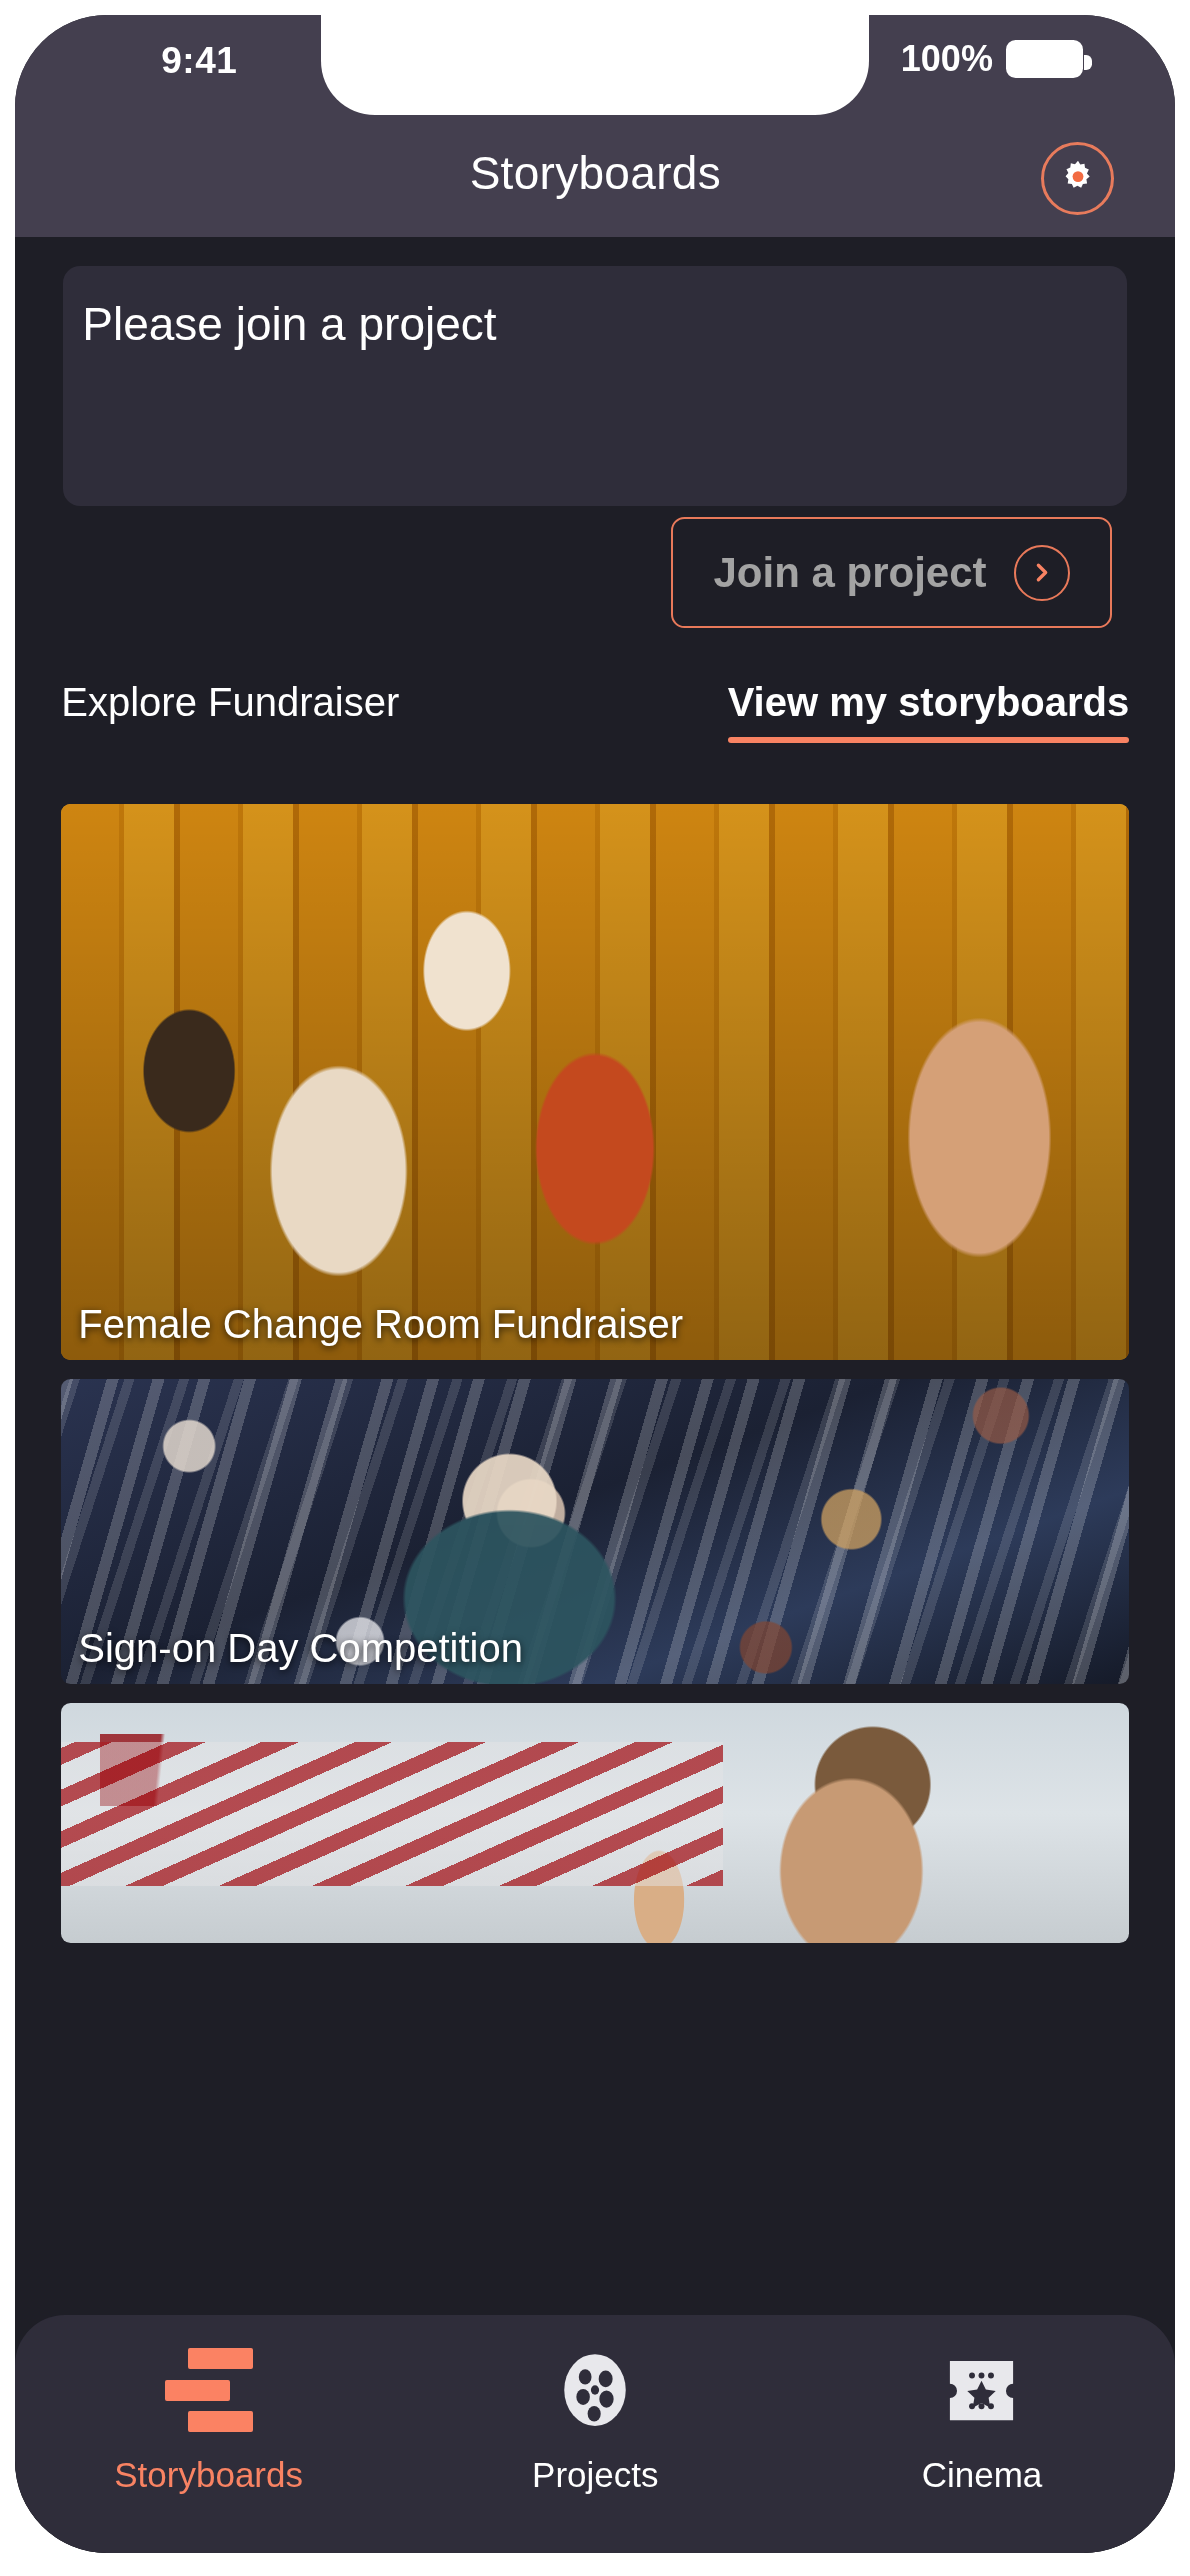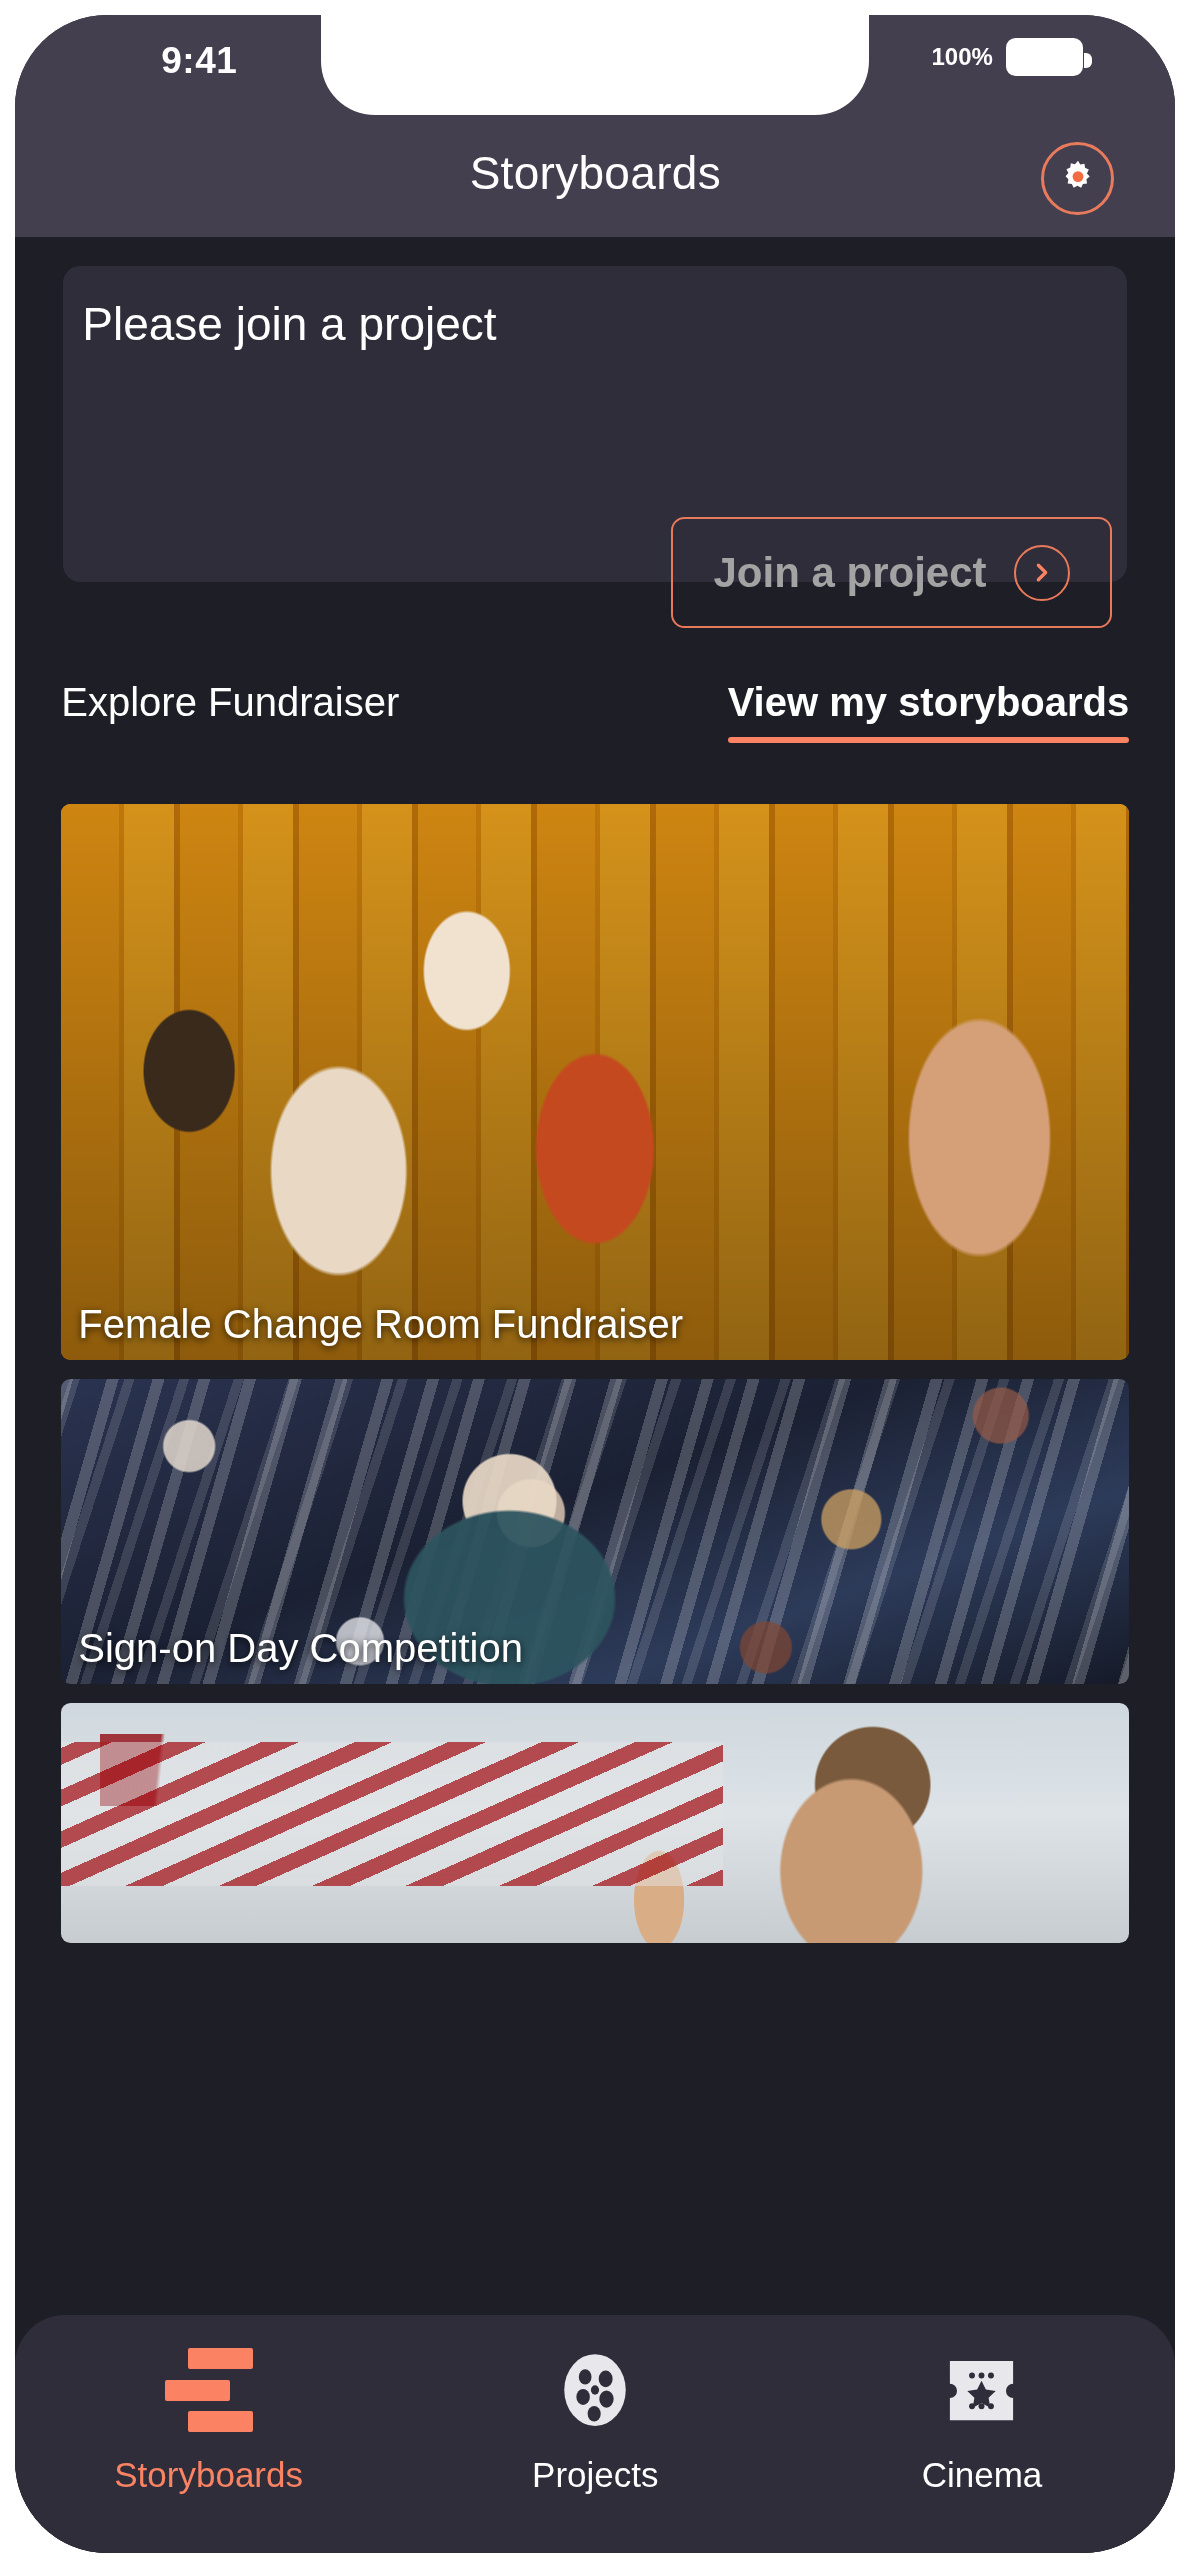--- a/index.html
+++ b/index.html
@@ -59,21 +59,21 @@
   #status-right {
     position: absolute;
     right: 92px;
     top: 23px;
     display: flex;
     align-items: center;
     gap: 13.4px;
     z-index: 32;
   }
   #battery-pct {
-    font-size: 24px;
+    font-size: 36px;
     font-weight: bold;
     color: #ffffff;
   }
   #battery-icon {
     position: relative;
     width: 77px;
     height: 38px;
     border: 3.8px solid #ffffff;
     border-radius: 9.6px;
     background: #ffffff;
@@ -129,21 +129,21 @@
     background: #1e1e26;
     overflow: hidden;
   }
 
   
   #join-card {
     position: absolute;
     left: 48px;
     top: 29px;
     width: 1064px;
-    height: 316px;
+    height: 240px;
     background: #2f2d3a;
     border-radius: 17px;
     text-decoration: underline;
   }
   #join-heading {
     position: absolute;
     left: 19px;
     top: 31px;
     font-size: 46px;
     color: #ffffff;

